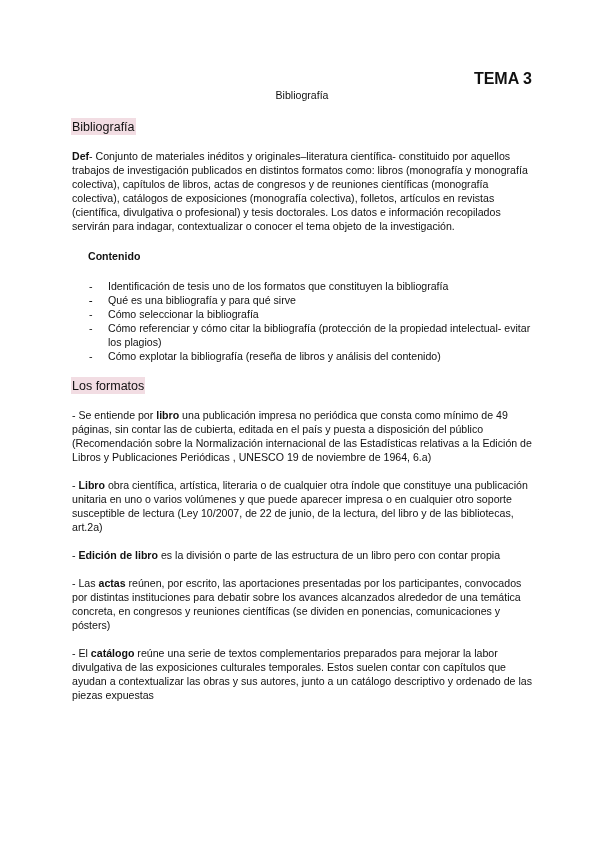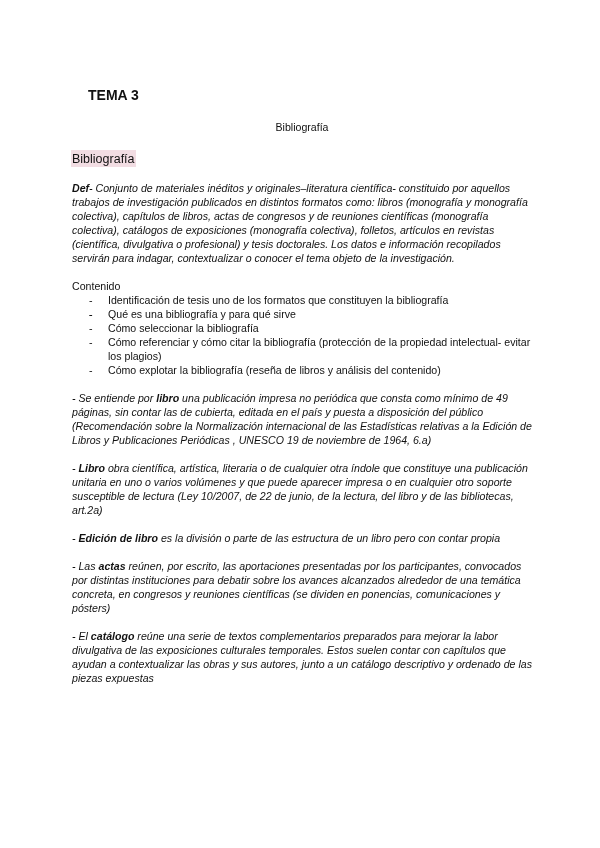--- a/index.html
+++ b/index.html
@@ -17,50 +17,49 @@
     }
     .page {
       position: absolute;
       left: 72px;
       top: 70px;
       width: 460px;
       font-size: 10.6px;
       line-height: 14px;
     }
     .title {
-      text-align: left;
+      text-align: right;
       font-weight: bold;
-      font-size: 14px;
+      font-size: 16px;
       line-height: 18px;
-      margin: 16px;
+      margin: 0;
     }
     .subtitle {
       text-align: center;
       font-size: 10.6px;
       line-height: 14px;
       margin: 0 0 16px 0;
     }
     .section-heading {
       display: inline-block;
       font-size: 12.5px;
       line-height: 16px;
       padding: 1px 1px 0 1px;
       margin-left: -1px;
       background: #f2dde3;
     }
     .heading-wrap {
       margin: 0 0 14px 0;
     }
     .para {
       margin: 0 0 14px 0;
-      font-style: italic;
     }
     .subhead {
-      font-weight: normal;
-      margin: 0;
+      font-weight: bold;
+      margin: 16px;
     }
     ul.content-list {
       list-style: none;
       margin: 0 0 14px 0;
       padding: 0;
     }
     ul.content-list li {
       position: relative;
       padding-left: 36px;
       margin: 0;
@@ -88,20 +87,23 @@
   <p class="subhead">Contenido</p>
   <ul class="content-list">
     <li><span class="dash">-</span><span>Identificación de tesis uno de los formatos que constituyen la bibliografía</span></li>
     <li><span class="dash">-</span></li>
     <li><span class="dash">-</span><span>Qué es una bibliografía y para qué sirve</span></li>
     <li><span class="dash">-</span><span>Cómo seleccionar la bibliografía</span></li>
     <li><span class="dash">-</span><span>Cómo referenciar y cómo citar la bibliografía (protección de la propiedad intelectual- evitar los plagios)</span></li>
     <li><span class="dash">-</span><span>Cómo explotar la bibliografía (reseña de libros y análisis del contenido)</span></li>
   </ul>
 
+  <div class="heading-wrap">
+    <span class="section-heading">Los formatos</span>
+  </div>
 
   <p class="para"><span>- Se entiende por </span><b>libro</b><span> una publicación impresa no periódica que consta como mínimo de 49 páginas, sin contar las de cubierta, editada en el país y puesta a disposición del público (Recomendación sobre la Normalización internacional de las Estadísticas relativas a la Edición de Libros y Publicaciones Periódicas , UNESCO 19 de noviembre de 1964, 6.a)</span></p>
 
   <p class="para"><span>- </span><b>Libro</b><span> obra científica, artística, literaria o de cualquier otra índole que constituye una publicación unitaria en uno o varios volúmenes y que puede aparecer impresa o en cualquier otro soporte susceptible de lectura (Ley 10/2007, de 22 de junio, de la lectura, del libro y de las bibliotecas, art.2a)</span></p>
 
   <p class="para"><span>- </span><b>Edición de libro</b><span> es la división o parte de las estructura de un libro pero con contar propia</span></p>
 
   <p class="para"><span>- Las </span><b>actas</b><span> reúnen, por escrito, las aportaciones presentadas por los participantes, convocados por distintas instituciones para debatir sobre los avances alcanzados alrededor de una temática concreta, en congresos y reuniones científicas (se dividen en ponencias, comunicaciones y pósters)</span></p>
 
   <p class="para"><span>- El </span><b>catálogo</b><span> reúne una serie de textos complementarios preparados para mejorar la labor divulgativa de las exposiciones culturales temporales. Estos suelen contar con capítulos que ayudan a contextualizar las obras y sus autores, junto a un catálogo descriptivo y ordenado de las piezas expuestas</span></p>

